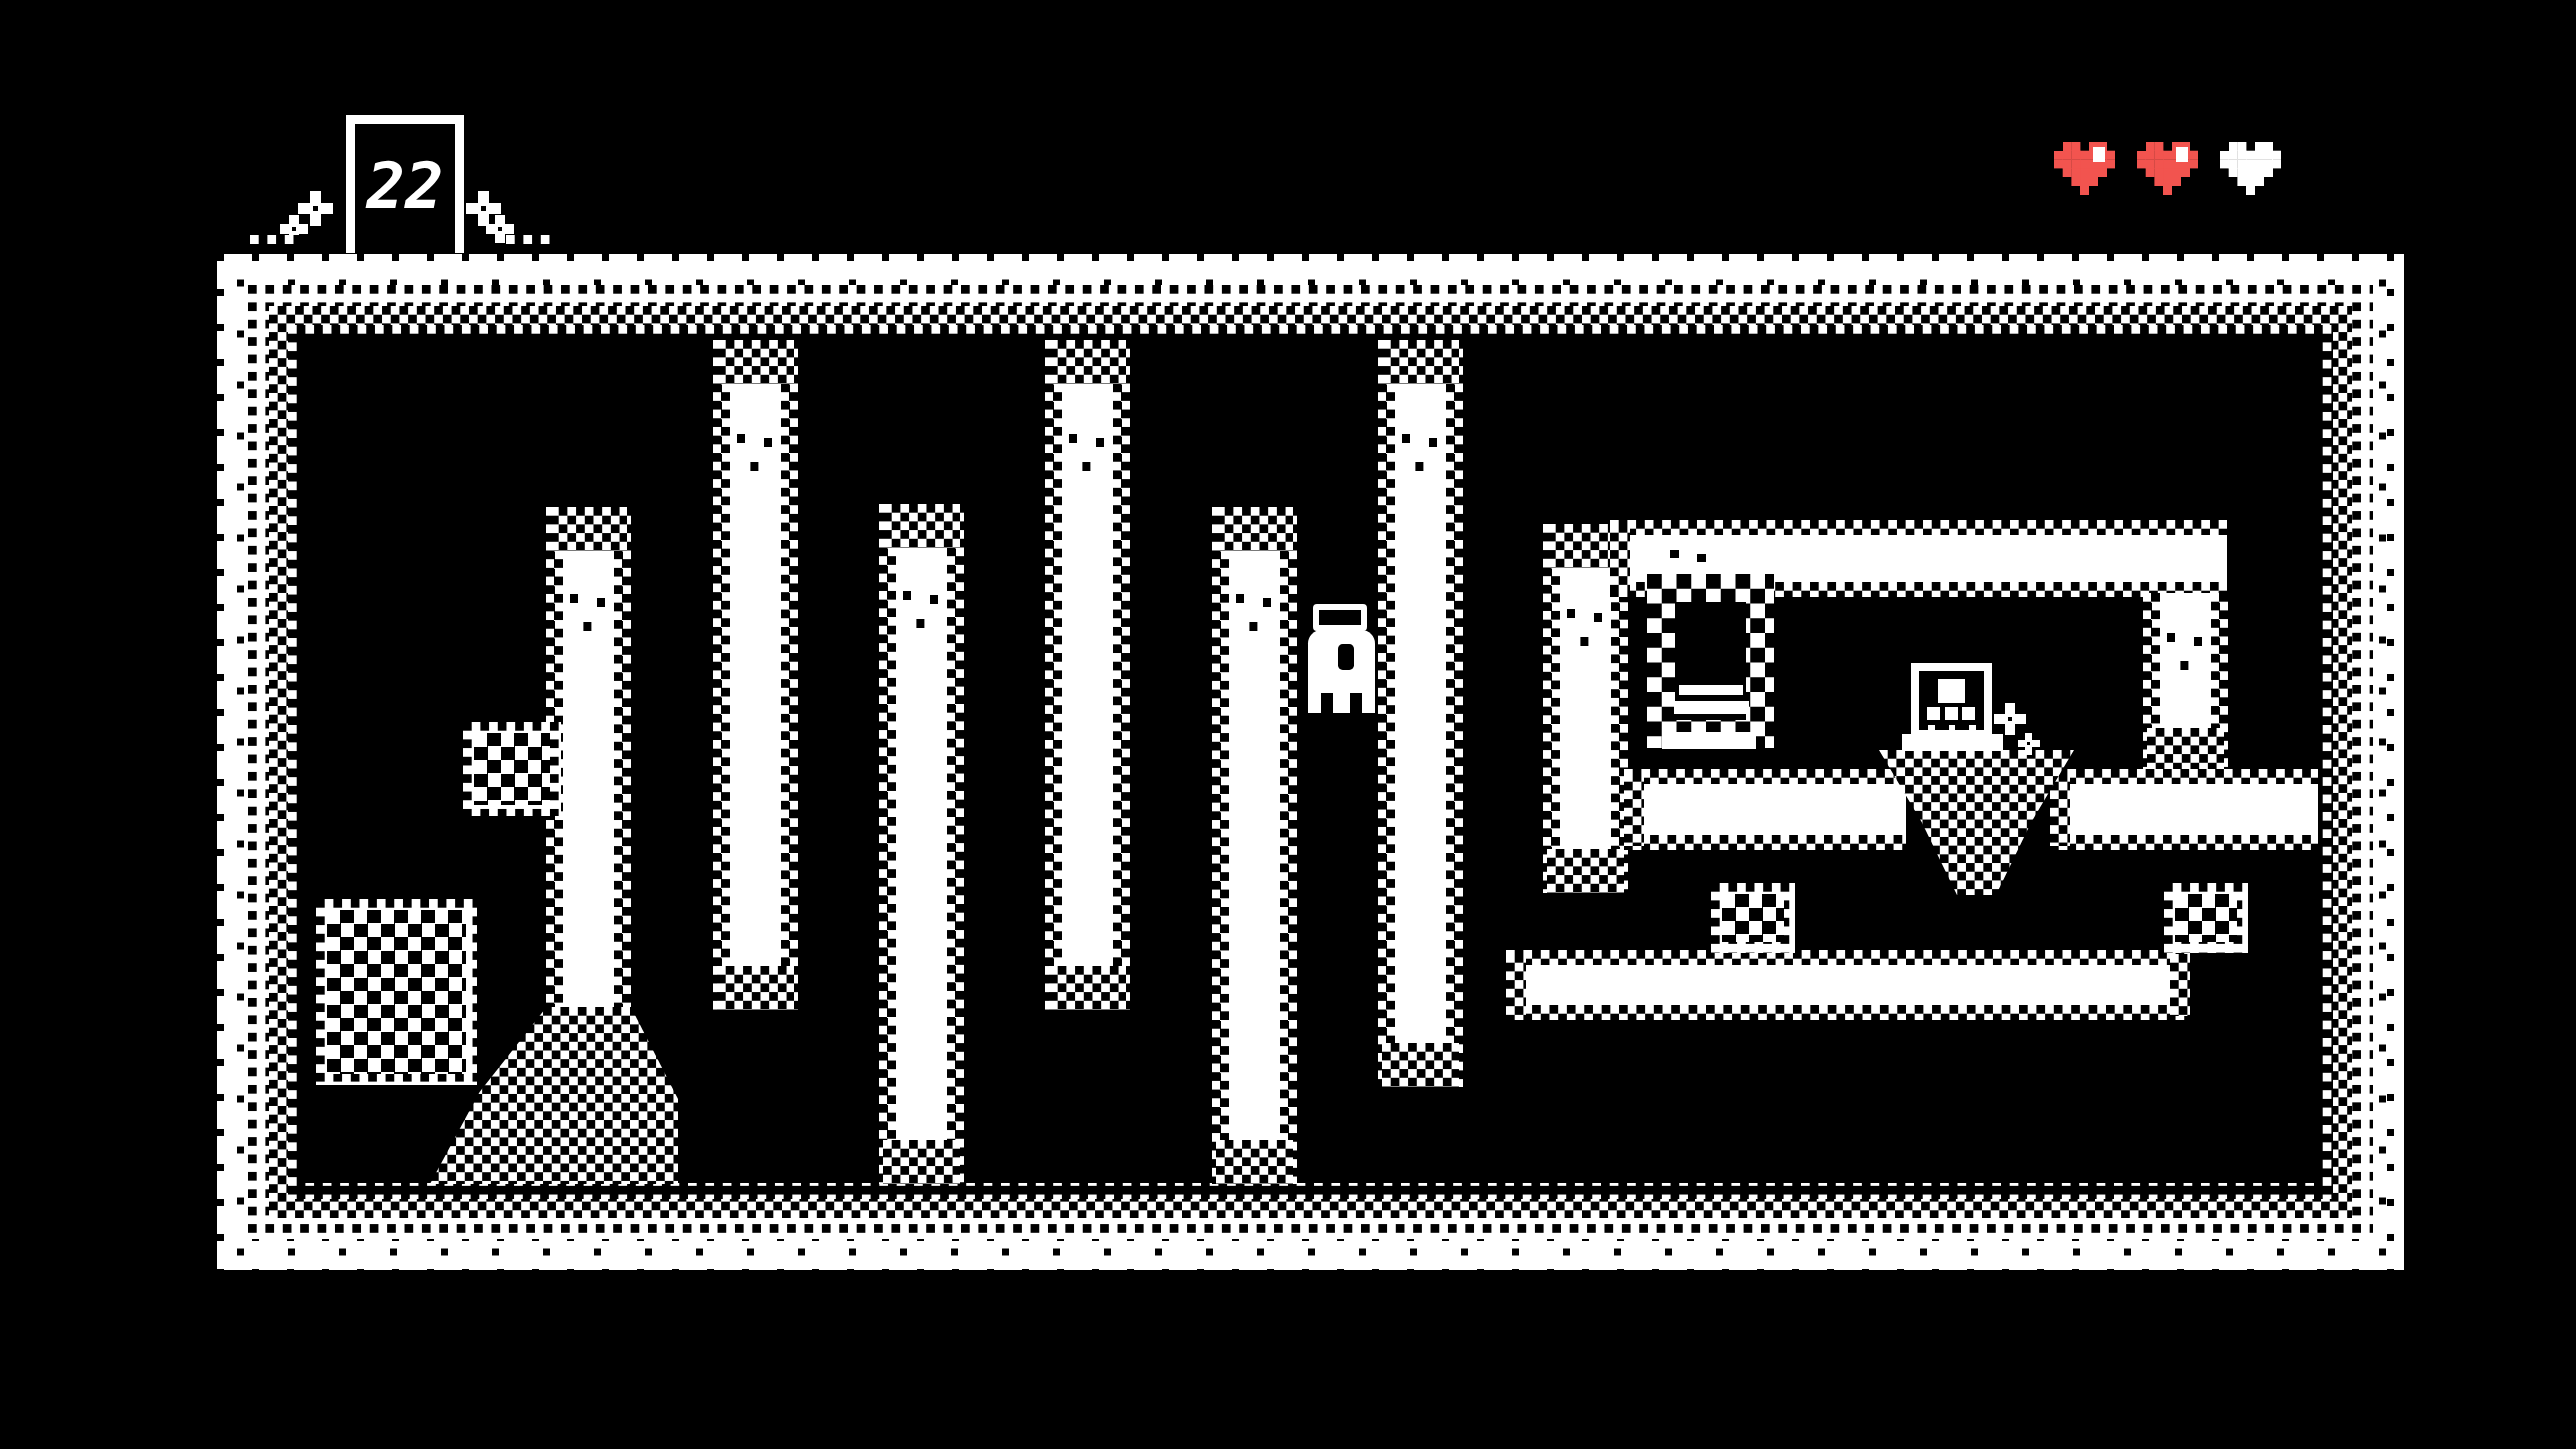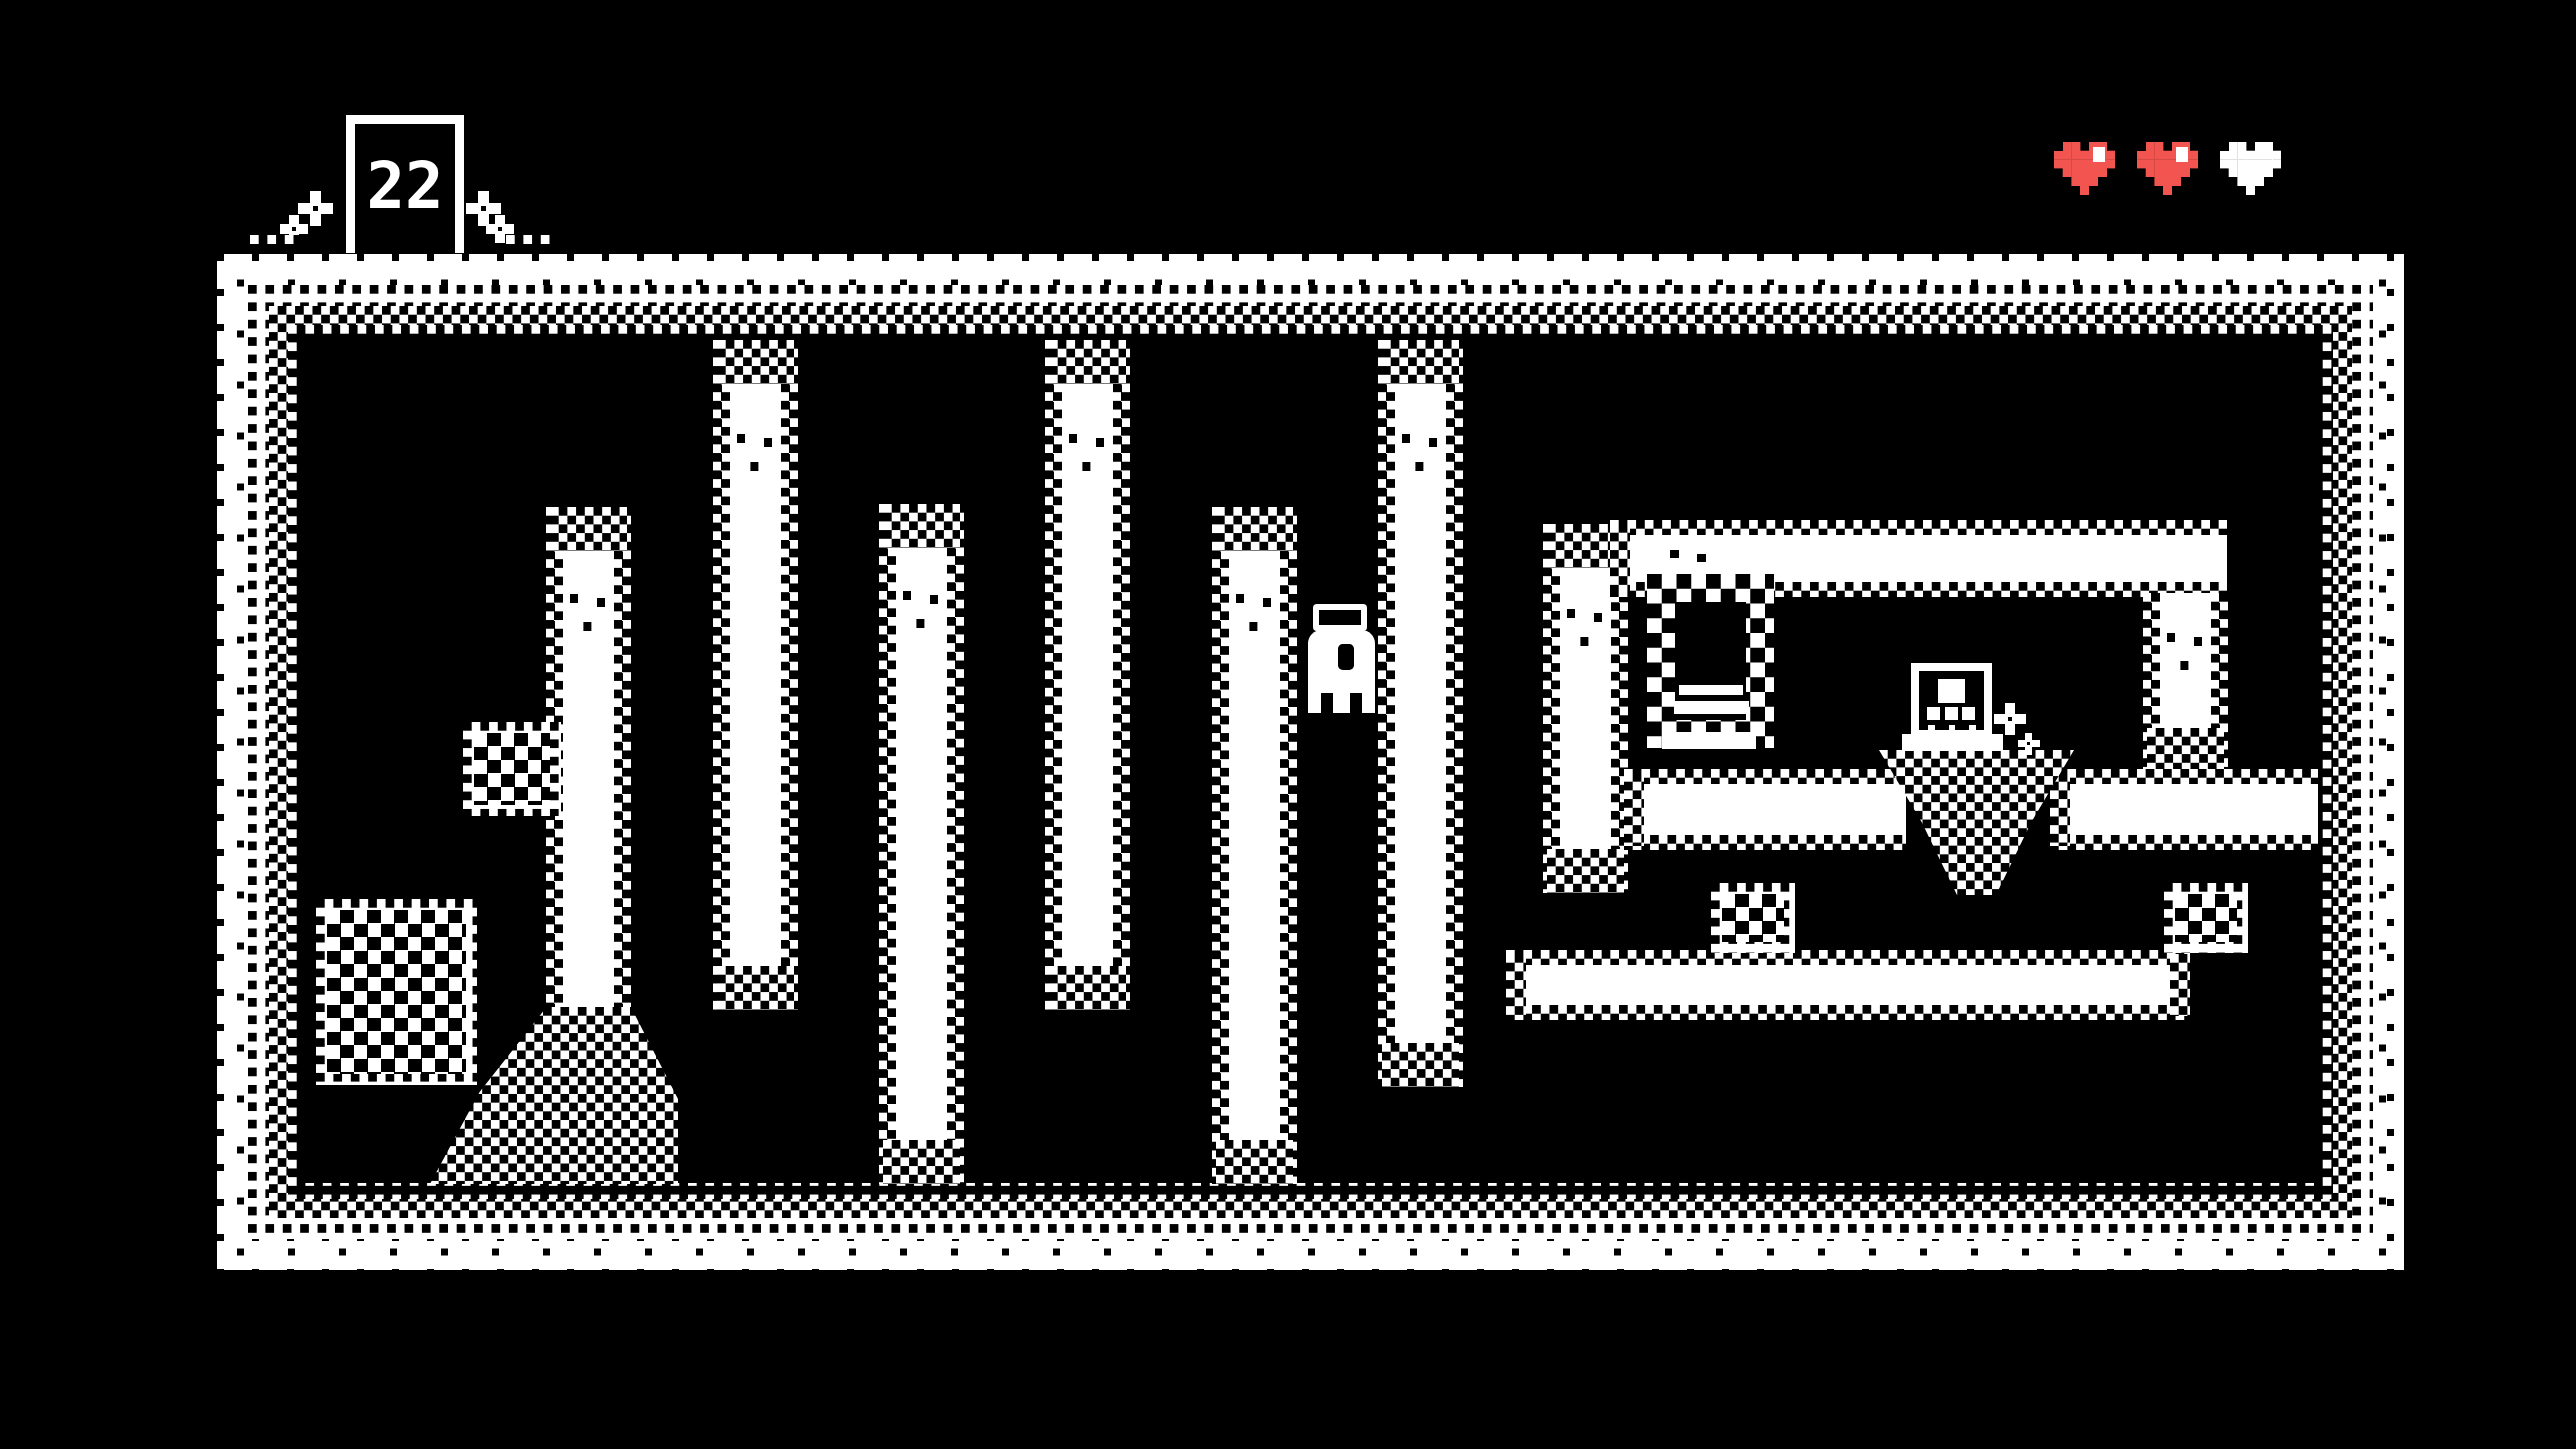--- a/index.html
+++ b/index.html
@@ -98,21 +98,21 @@
       26px 44px currentColor;}
   .heart.full{color:#F2544F;} .heart.empty{color:#FFFFFF;}
   .heart .hl{position:absolute;left:39px;top:5.4px;width:12px;height:14.8px;background:#fff;}
 
   .clip-mound{clip-path:polygon(0 0,100% 0,78% 50%,60% 100%,40% 100%,22% 50%);}
   .clip-ramp{clip-path:polygon(47% 0,81% 0,100% 52%,100% 100%,0 100%,20% 48%);}
 </style>
 </head>
 <body>
 
-<div id="game-root" class="abs" style="left:0;top:0;width:2144px;height:1449px;">
+<div id="game-root" class="abs" style="left:0;top:0;width:2144px;height:1449px;font-style:italic;">
 
   <div id="sign" class="abs">
     <span class="val">22</span>
   </div>
 
   <svg class="flower" style="left:298px;top:191px" width="35" height="35" viewBox="0 0 3 3" shape-rendering="crispEdges">
       <rect x="1" y="0" width="1" height="1" fill="#fff"></rect>
       <rect x="0" y="1" width="1" height="1" fill="#fff"></rect>
       <rect x="1" y="1" width="1" height="1" fill="#fff"></rect>
       <rect x="2" y="1" width="1" height="1" fill="#fff"></rect>

